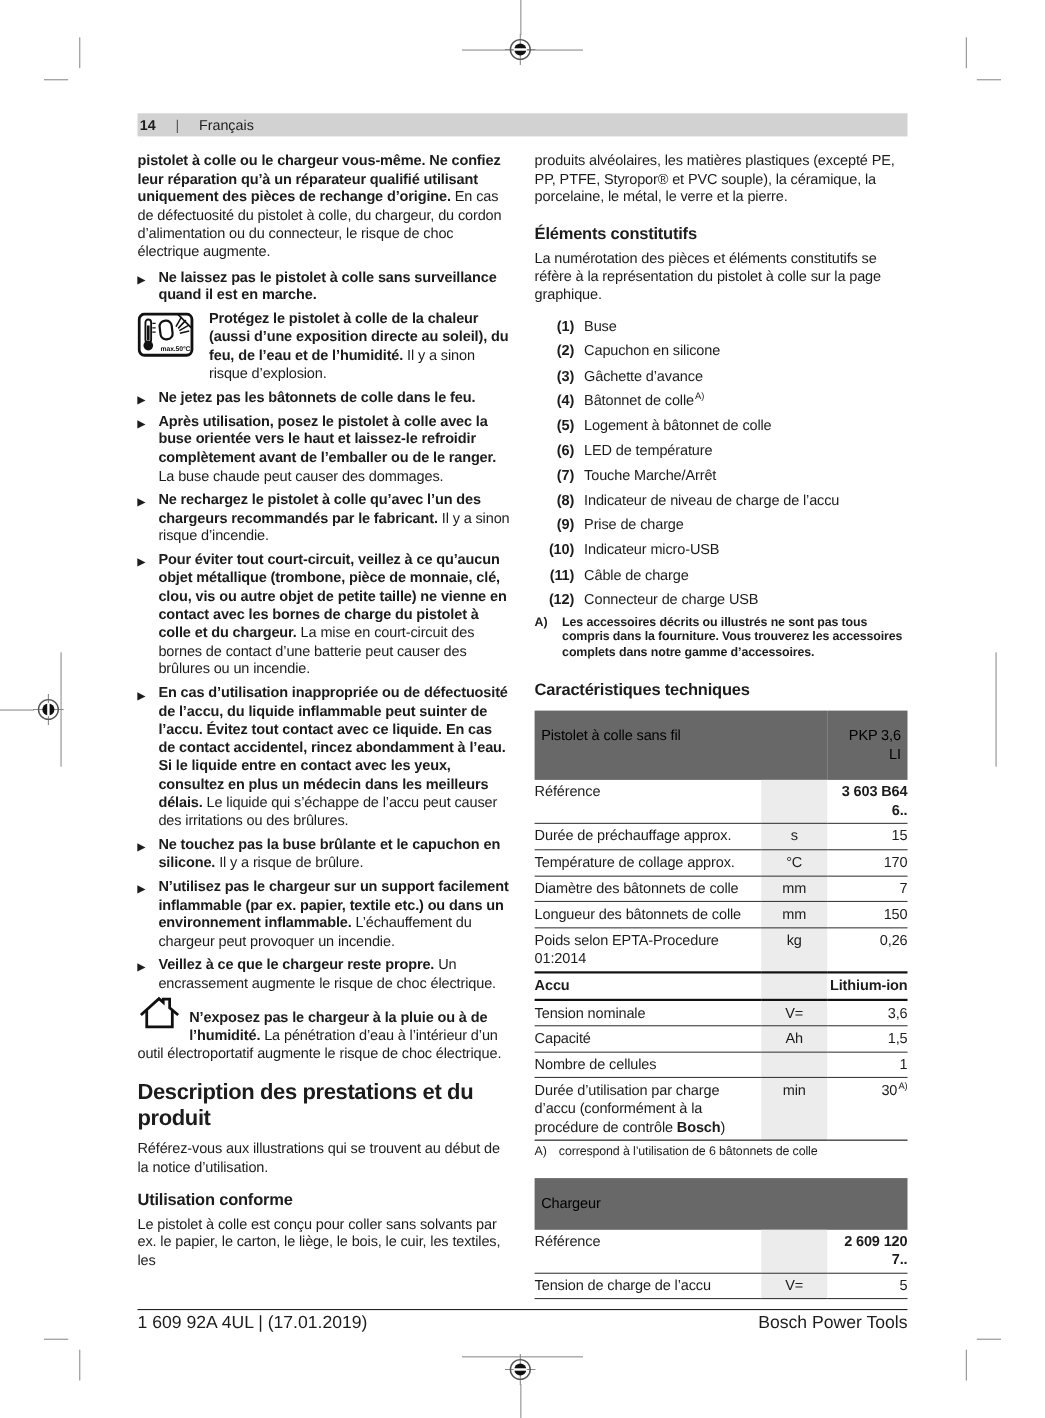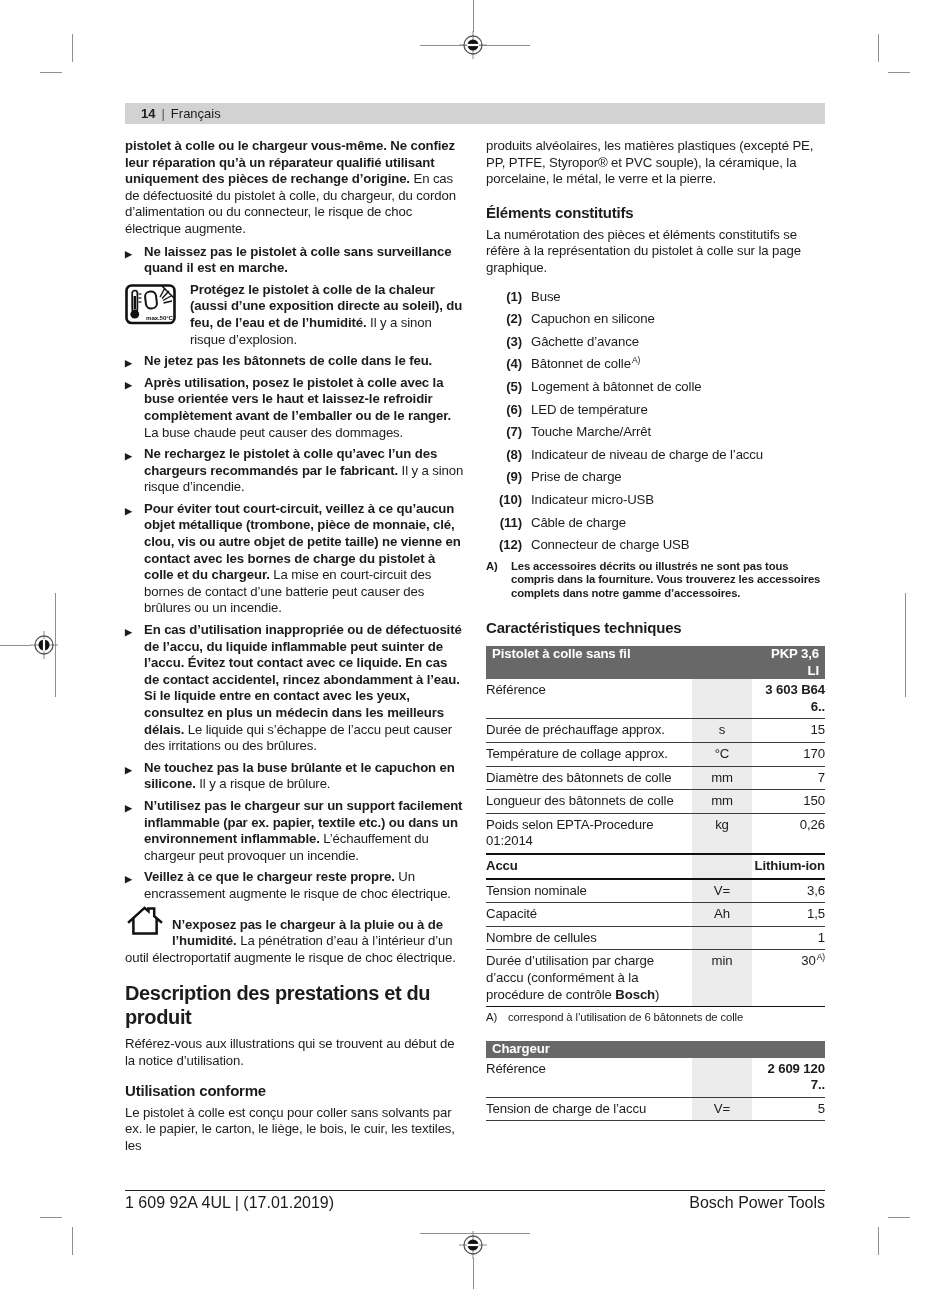--- a/index.html
+++ b/index.html
@@ -3,22 +3,22 @@
 <meta charset="utf-8">
 <style>
   html,body{margin:0;padding:0;background:#fff;}
   .page{position:relative;width:950px;height:1289px;background:#fff;overflow:hidden;
         font-family:"Liberation Sans",sans-serif;color:#1c1c1c;}
   
   .mark{position:absolute;background:#8f8f8f;}
   .reg{position:absolute;}
   
   .content{position:absolute;left:125px;top:103px;width:700px;}
-  .pagebar{height:21px;background:#d2d2d2;display:flex;align-items:center;gap:6px;
-           padding-left:16px;font-size:13px;}
+  .pagebar{height:21px;background:#d2d2d2;display:flex;align-items:center;gap:18px;
+           padding-left:2px;font-size:13px;}
   .pagebar .num{font-weight:bold;}
   .pagebar .sep{color:#555;font-weight:normal;}
   .cols{display:flex;gap:22px;margin-top:14px;}
   .col{width:339px;font-size:13.2px;line-height:16.6px;letter-spacing:-0.12px;}
   p{margin:0 0 6px;}
   .b{font-weight:bold;}
   h1{font-size:20px;line-height:23.5px;margin:16px 0 7px;letter-spacing:-0.35px;font-weight:bold;}
   h2{font-size:15px;line-height:18px;margin:12px 0 5px;font-weight:bold;letter-spacing:-0.2px;}
   
   .bullet{position:relative;padding-left:19px;margin:0 0 5px;font-weight:bold;}
@@ -32,21 +32,21 @@
   .rainblock{margin:14px 0 6px;}
   .rainblock svg{float:left;width:41px;height:31px;margin:-12px 6px 0 0;}
   
   .part{display:flex;margin:0 0 6px;}
   .part .num{flex:0 0 36px;text-align:right;font-weight:bold;margin-right:9px;}
   sup{font-size:8.5px;vertical-align:super;line-height:0;margin-left:1px;}
   .pfoot{display:flex;font-size:11.3px;line-height:13.8px;font-weight:bold;margin:4px 0 12px;}
   .pfoot .m{flex:0 0 17px;margin-right:8px;}
   
   table{width:339px;border-collapse:collapse;font-size:13.2px;line-height:16.6px;}
-  tr.thead td{background:#686868;color:#ffffff;font-weight:bold;padding:0 6px;}
+  tr.thead td{background:#686868;color:#000000;font-weight:normal;padding:15px 6px;}
   tr.thead td.r{text-align:right;margin-top:22px;}
   td{vertical-align:top;padding:3px 0;}
   td.lbl{width:202px;padding-right:4px;}
   td.unit{width:60px;background:#ececec;text-align:center;}
   td.val{text-align:right;}
   tr.row{border-bottom:1px solid #3c3c3c;}
   tr.sub{border-top:2px solid #111;border-bottom:2px solid #111;}
   tr.sub td{font-weight:bold;}
   tr.lastrow{border-bottom:1.6px solid #111;}
   .tfoot{display:flex;font-size:11.3px;line-height:13.8px;margin:4px 0 16px;}

